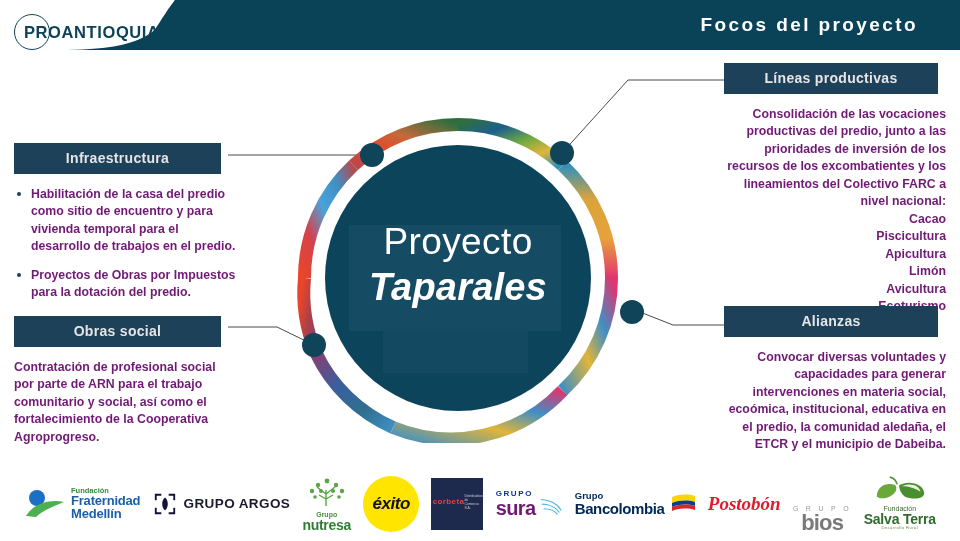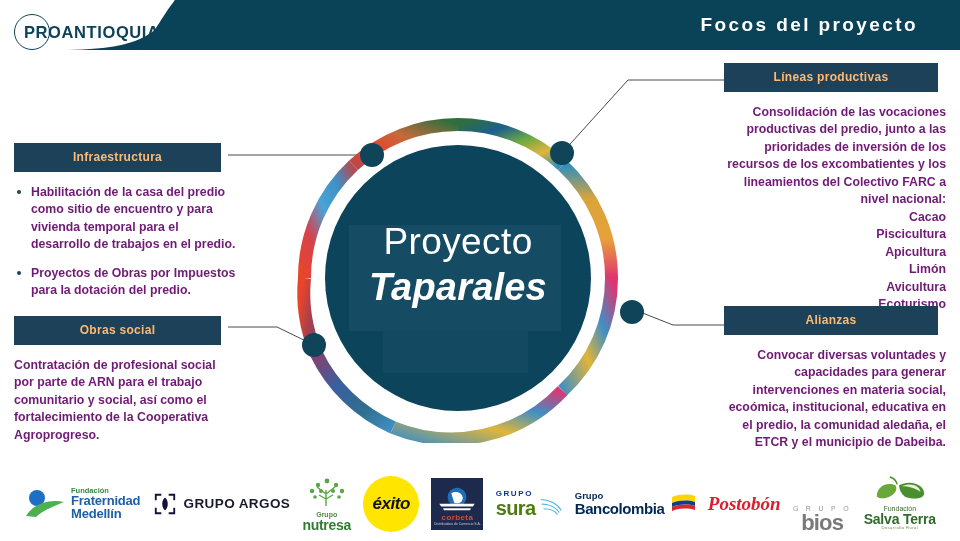--- a/index.html
+++ b/index.html
@@ -112,22 +112,22 @@
     background: #0f4459;
   }
 
   
   .connectors { position: absolute; inset: 0; pointer-events: none; }
 
   
   .panel { position: absolute; }
   .panel-head {
     background: #1d4159;
-    color: #fdba74;
-    font-size: 12px;
+    color: #e5e5e5;
+    font-size: 14px;
     font-weight: bold;
     text-align: center;
     padding: 7px 0 8px;
     letter-spacing: 0.3px;
   }
   .panel-body {
     color: #701a75;
     font-size: 12.3px;
     line-height: 1.42;
     padding-top: 12px;
@@ -202,30 +202,30 @@
   .lg-ex {
     width: 56px; height: 56px; border-radius: 50%;
     background: #ffe500;
     display: flex; align-items: center; justify-content: center;
   }
   .lg-ex .ex-word { font-size: 17px; font-weight: bold; color: #111; font-style: italic; letter-spacing: -0.5px; }
 
   
   .lg-co {
     width: 52px; height: 52px; background: #1d2a4d;
-    display: flex; flex-direction: column; align-items: center; justify-content: flex-end;
+    display: flex; flex-direction: row; align-items: center; justify-content: flex-end;
     padding-bottom: 4px;
   }
   .lg-co .co-word { font-size: 8px; color: #d94a3a; font-weight: bold; letter-spacing: 0.4px; }
   .lg-co .co-sub { font-size: 3.4px; color: #c8c8d0; }
 
   
   .lg-su { text-align: left; line-height: 1.0; display: flex; align-items: flex-end; gap: 3px;}
   .lg-su .su-sub { font-size: 8px; color: #10349b; font-weight: bold; letter-spacing: 1.6px; }
-  .lg-su .su-main { font-size: 20px; color: #4d7c0f; font-weight: bold; letter-spacing: -0.6px; }
+  .lg-su .su-main { font-size: 20px; color: #701a75; font-weight: bold; letter-spacing: -0.6px; }
 
   
   .lg-bc { display: flex; align-items: center; gap: 5px; line-height: 1.0; }
   .lg-bc .bc-1 { font-size: 9.5px; color: #002855; font-weight: bold; }
   .lg-bc .bc-2 { font-size: 15px; color: #002855; font-weight: bold; letter-spacing: -0.4px; }
 
   
   .lg-po .po-word {
     font-size: 19px; color: #e01b2e; font-weight: bold; font-style: italic;
     font-family: "Liberation Serif", serif;

